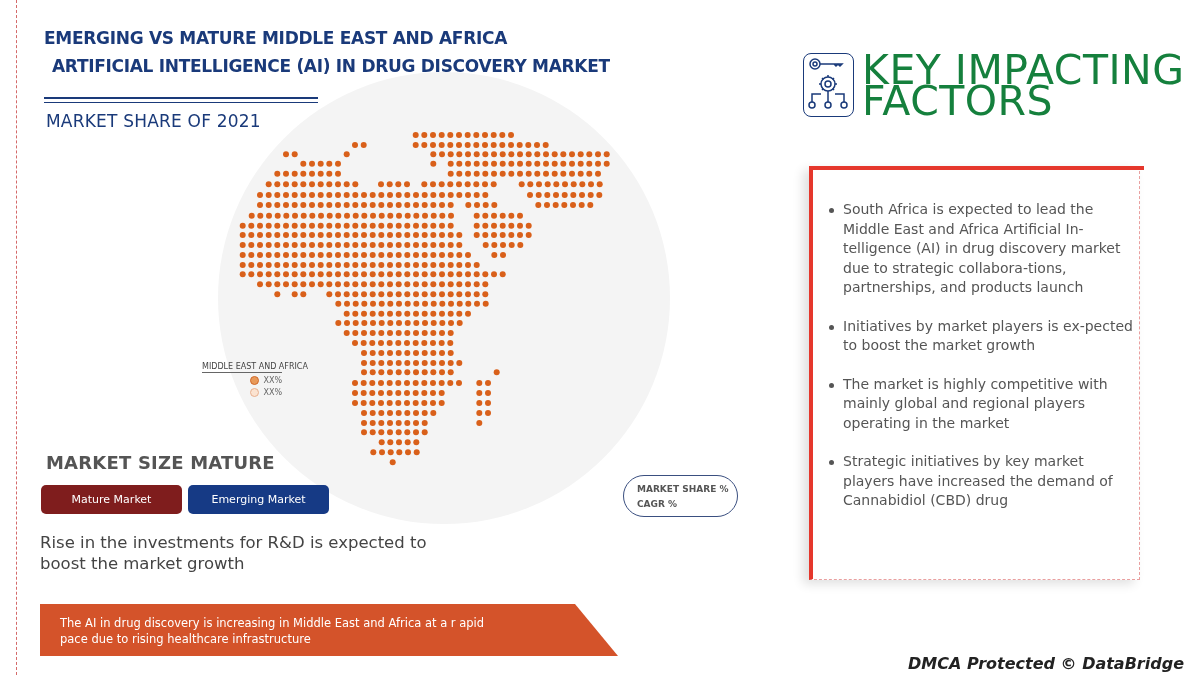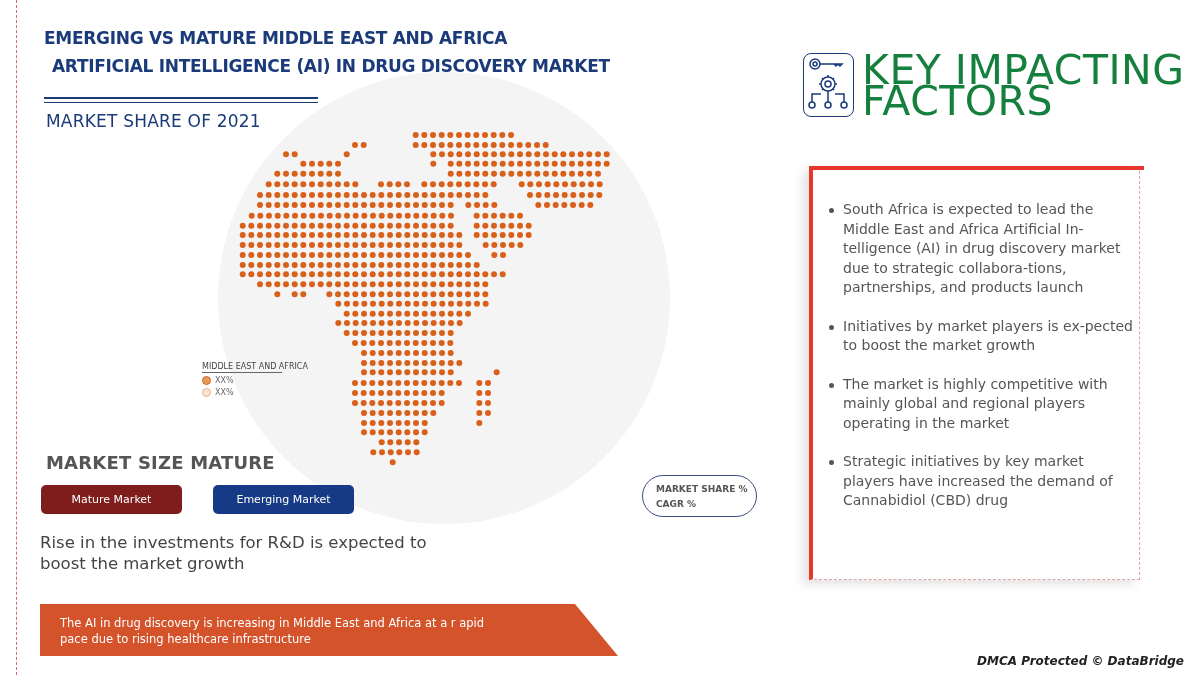--- a/index.html
+++ b/index.html
@@ -12,48 +12,48 @@
   .main-title .l2 { padding-left: 8px; }
 
   .title-rule { position: absolute; left: 44px; top: 97px; width: 274px; height: 6px; border-top: 2px solid #1a3a7a; border-bottom: 1px solid #1a3a7a; }
   .share-label { position: absolute; left: 46px; top: 111px; font-size: 17px; color: #1a3a7a; letter-spacing: 0.2px; }
 
   .map-circle { position: absolute; left: 218px; top: 72px; width: 452px; height: 452px; border-radius: 50%; background: #f4f4f4; }
   .map-svg { position: absolute; left: 0; top: 0; }
 
   .legend { position: absolute; left: 202px; top: 322px; font-size: 8px; color: #444; margin-top: 40px; }
   .legend-title { border-bottom: 1px solid #666; padding-bottom: 1px; width: 80px; white-space: nowrap; }
-  .legend-row { display: flex; align-items: center; margin-top: 3px; gap: 4px; color: #666; }
+  .legend-row { display: flex; align-items: center; margin-top: 3px; gap: 4px; color: #666; justify-content: flex-end; }
   .legend-icon { width: 9px; height: 9px; border-radius: 50%; }
   .legend-icon.a { background: #e89a5a; border: 1px solid #d0692a; }
   .legend-icon.b { background: #fbe3d1; border: 1px solid #e8b090; }
 
   .size-title { position: absolute; left: 46px; top: 452px; font-size: 18px; font-weight: bold; color: #555; letter-spacing: 0.2px; }
   .pill { position: absolute; top: 485px; height: 29px; border-radius: 5px; color: #fff; font-size: 11px; display: flex; align-items: center; justify-content: center; }
   .pill.mature { left: 41px; width: 141px; background: #7f1d1d; }
-  .pill.emerging { left: 188px; width: 141px; background: #163a85; margin-left: 25px; }
+  .pill.emerging { left: 188px; width: 141px; background: #163a85; }
 
   .rd-text { position: absolute; left: 40px; top: 532px; width: 400px; font-size: 16.5px; line-height: 21px; color: #444; }
 
-  .share-pill { position: absolute; left: 642px; top: 475px; width: 115px; height: 42px; border: 1.5px solid #3a4f80; border-radius: 21px; padding: 6px 0 0 13px; font-size: 9px; font-weight: bold; color: #555; line-height: 15px; }
+  .share-pill { position: absolute; left: 623px; top: 475px; width: 115px; height: 42px; border: 1.5px solid #3a4f80; border-radius: 21px; padding: 6px 0 0 13px; font-size: 9px; font-weight: bold; color: #555; line-height: 15px; }
 
   .banner { position: absolute; left: 40px; top: 604px; width: 578px; height: 52px; padding-left: 48px; }
   .banner svg { position: absolute; left: 0; top: 0; }
   .banner-text { position: absolute; left: 20px; top: 11px; width: 430px; font-size: 11.5px; line-height: 16px; color: #fff; }
 
   .kif-icon { position: absolute; left: 803px; top: 53px; width: 51px; height: 64px; border: 1.5px solid #1a3a7a; border-radius: 8px; }
   .kif-title { position: absolute; left: 862px; top: 55px; font-size: 41px; line-height: 31px; font-weight: normal; color: #15803d; letter-spacing: 0.5px; }
 
   .factor-box { position: absolute; left: 809px; top: 166px; width: 331px; height: 414px; border: 4px solid #e5372c; border-right: 1px dashed #e9a0a0; border-bottom: 1px dashed #e9a0a0; box-shadow: -6px 4px 10px rgba(0,0,0,0.12); background: #fff; }
   .factor-box .top-edge { position: absolute; left: -4px; top: -4px; width: 335px; height: 4px; background: #e5372c; }
   .factor-list { position: absolute; left: 12px; top: 30px; width: 310px; list-style: none; }
   .factor-list li { position: relative; padding-left: 18px; font-size: 14px; line-height: 19.5px; color: #555; margin-bottom: 19px; }
   .factor-list li .bullet { position: absolute; left: 4px; top: 8px; width: 5px; height: 5px; border-radius: 50%; background: #555; }
 
-  .footer-credit { position: absolute; right: 16px; top: 654px; font-size: 12px; font-style: italic; font-weight: bold; color: #222; text-align: right; }
+  .footer-credit { position: absolute; right: 16px; top: 654px; font-size: 16px; font-style: italic; font-weight: bold; color: #222; text-align: right; }
 </style>
 </head>
 <body>
 
 <div class="left-dash"></div>
 
 <div class="main-title">
   <div>EMERGING VS MATURE MIDDLE EAST AND AFRICA</div>
   <div class="l2">ARTIFICIAL INTELLIGENCE (AI) IN DRUG DISCOVERY MARKET</div>
 </div>

